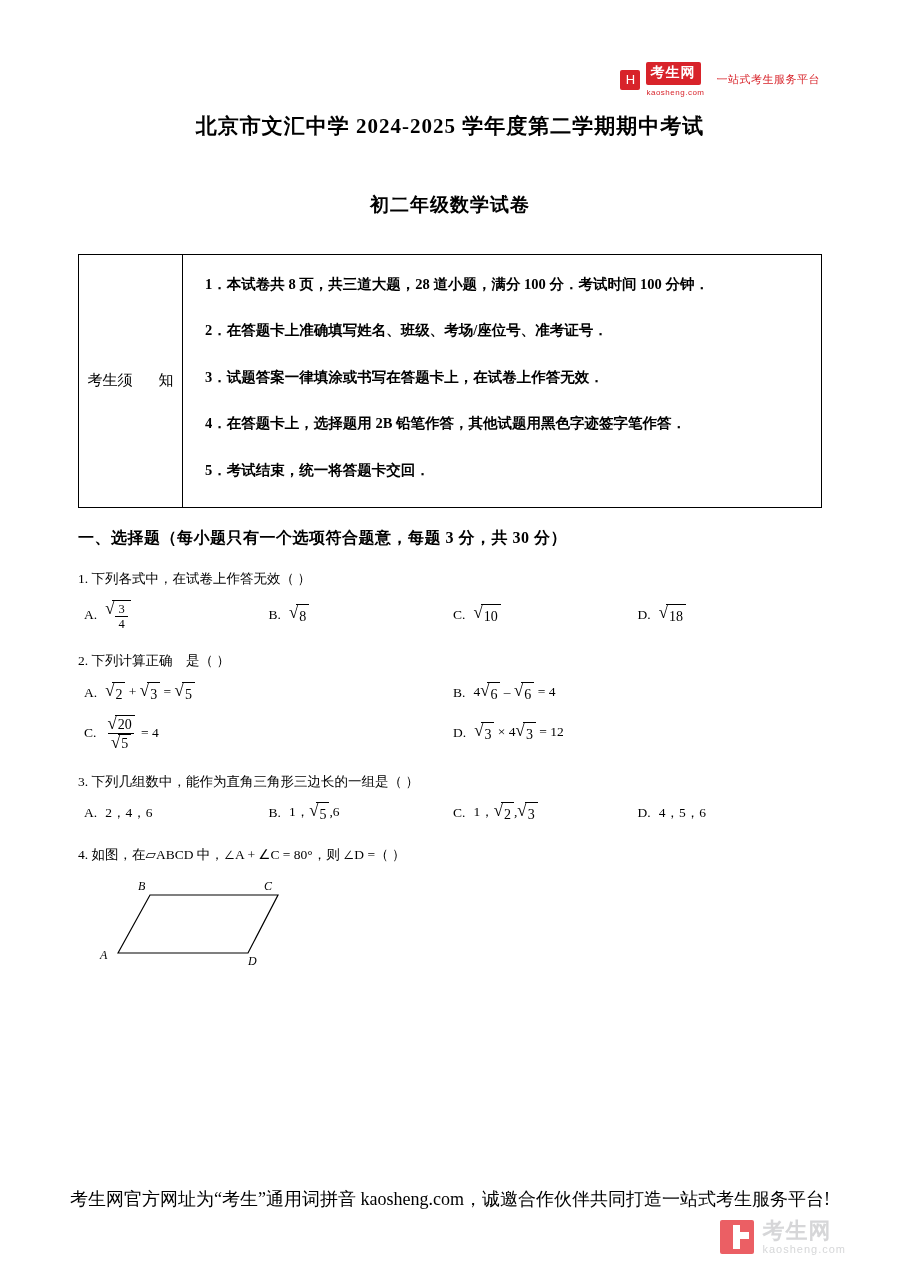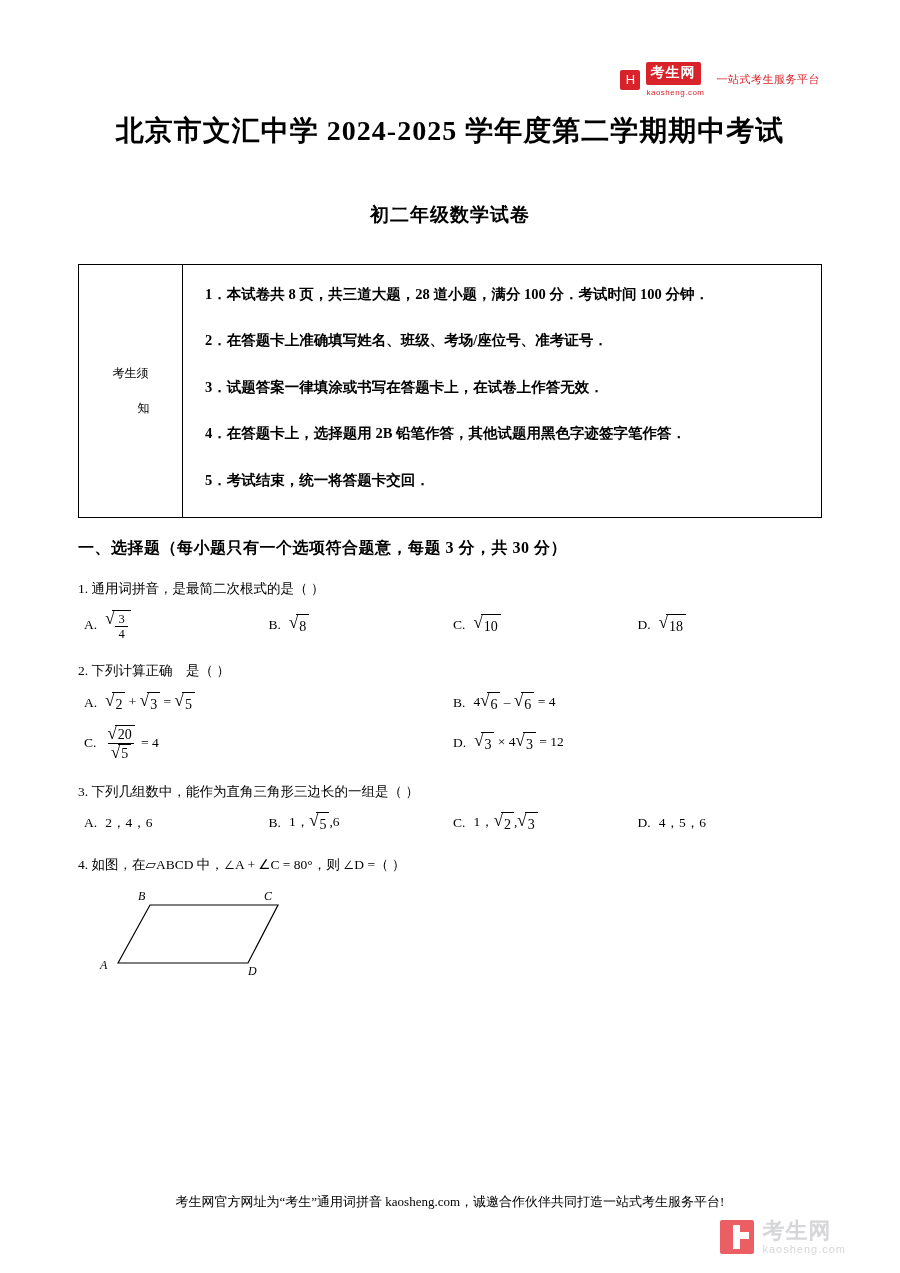--- a/index.html
+++ b/index.html
@@ -69,21 +69,21 @@
     color: #d8232a;
     font-family: "Liberation Sans", sans-serif;
     font-size: 11px;
     margin-left: 6px;
     letter-spacing: 0.5px;
   }
 
   
   .doc-title {
     text-align: center;
-    font-size: 28px;
+    font-size: 21px;
     font-weight: bold;
     margin: 0;
     padding-top: 112px;
     letter-spacing: 1px;
   }
   .doc-subtitle {
     text-align: center;
     font-size: 19px;
     font-weight: bold;
     margin: 10px;
@@ -97,24 +97,24 @@
     border: 1px solid #000;
     display: flex;
     width: 744px;
     box-sizing: border-box;
   }
   .notice-label {
     width: 104px;
     border-right: 1px solid #000;
     box-sizing: border-box;
     display: flex;
-    flex-direction: column;
+    flex-direction: row;
     justify-content: center;
     align-items: center;
-    font-size: 12px;
+    font-size: 15px;
     padding: 10px 0;
   }
   .notice-label span {
     display: block;
     line-height: 2.9;
   }
   .notice-label .l2 { padding-left: 26px; }
   .notice-body {
     flex: 1;
     padding: 18px 14px 14px 22px;
@@ -188,21 +188,21 @@
     margin-left: 10px;
   }
 
   
   .footer-note {
     position: absolute;
     left: 0;
     right: 0;
     bottom: 62px;
     text-align: center;
-    font-size: 13px;
+    font-size: 18px;
   }
   .wm {
     position: absolute;
     right: 54px;
     bottom: 18px;
     display: flex;
     align-items: center;
     gap: 8px;
     opacity: 0.85;
   }
@@ -275,21 +275,21 @@
       <div class="notice-item">4．在答题卡上，选择题用 2B 铅笔作答，其他试题用黑色字迹签字笔作答．</div>
       <div class="notice-item">5．考试结束，统一将答题卡交回．</div>
     </div>
   </div>
 
   <div class="section-head">一、选择题（每小题只有一个选项符合题意，每题 3 分，共 30 分）</div>
 
   <div class="q">
     <span class="q-text">
       <span>1.</span>
-      <span>通用词拼音，是最简二次根式的是（      ）</span>
+      <span>下列各式中，在试卷上作答无效（      ）</span>
     </span>
     <div class="choices c4">
       <div class="choice">
         <span class="lbl">A.</span>
         <span class="sqrt">
           <span class="radical">√</span>
             <span class="rad-body"><span class="frac">
                 <span class="num">3</span>
                 <span class="den">4</span>
               </span></span>

